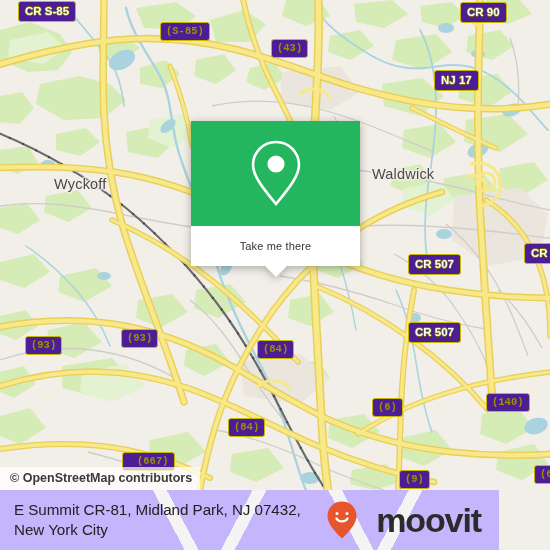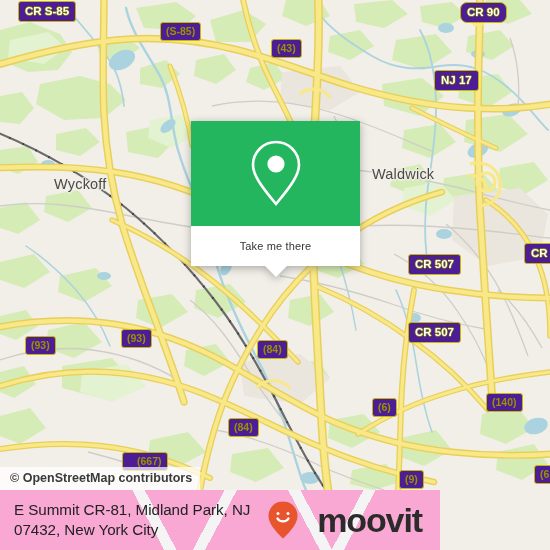--- a/index.html
+++ b/index.html
@@ -58,21 +58,21 @@
     white-space: nowrap;
     box-sizing: border-box;
     text-align: left;
   }
   .shield.big {
     font-size: 11.5px;
     padding: 3.5px 6px 4px 6px;
     color: #ffffff;
     text-shadow: -0.7px 0 #7a7300, 0.7px 0 #7a7300, 0 -0.7px #7a7300, 0 0.7px #7a7300;
   }
-  .shield.num { color: #9a9200; }
+  .shield.num { color: #9a9200; font-family: Liberation Mono, monospace; }
 
   
   #attribution {
     position: absolute;
     left: 0;
     bottom: 0;
     padding: 4px 8px 5px 10px;
     font-family: "Liberation Sans", sans-serif;
     font-size: 12.5px;
     color: #3a3a3a;
@@ -116,23 +116,23 @@
     border-left: 11px solid transparent;
     border-right: 11px solid transparent;
     border-top: 11px solid #ffffff;
   }
 
   
   #bottom-bar {
     position: absolute;
     left: 0;
     top: 490px;
-    width: 440px;
+    width: 499px;
     height: 60px;
-    background: #f9a8d4;
+    background: #c4b5fd;
     display: flex;
     align-items: center;
     justify-content: flex-start;
     overflow: hidden;
     box-sizing: border-box;
     padding: 0 12px 0 14px;
   }
   #bottom-bar::before {
     content: "";
     position: absolute;
@@ -338,21 +338,21 @@
         <path d="M256,388 C266,378 280,378 290,388"></path>
       </g>
     </svg>
 
     <div class="place-label" style="left:54px; top:176px;">Wyckoff</div>
     <div class="place-label" style="left:372px; top:166px;">Waldwick</div>
 
     <div class="shield big" style="left:18px;  top:1px;">CR S-85</div>
     <div class="shield num" style="left:160px; top:22px;">(S-85)</div>
     <div class="shield num" style="left:271px; top:39px;">(43)</div>
-    <div class="shield big" style="left:460px; top:2px;border-radius:7px;">CR 90</div>
+    <div class="shield big" style="left:460px; top:2px;">CR 90</div>
     <div class="shield big" style="left:434px; top:70px;">NJ 17</div>
     <div class="shield big" style="left:408px; top:254px;">CR 507</div>
     <div class="shield big" style="left:524px; top:243px;">CR 5</div>
     <div class="shield big" style="left:408px; top:322px;">CR 507</div>
     <div class="shield num" style="left:25px;  top:336px;">(93)</div>
     <div class="shield num" style="left:121px; top:329px;">(93)</div>
     <div class="shield num" style="left:257px; top:340px;">(84)</div>
     <div class="shield num" style="left:228px; top:418px;">(84)</div>
     <div class="shield num" style="left:122px; top:452px;padding-left:14px;">(667)</div>
     <div class="shield num" style="left:372px; top:398px;">(6)</div>

